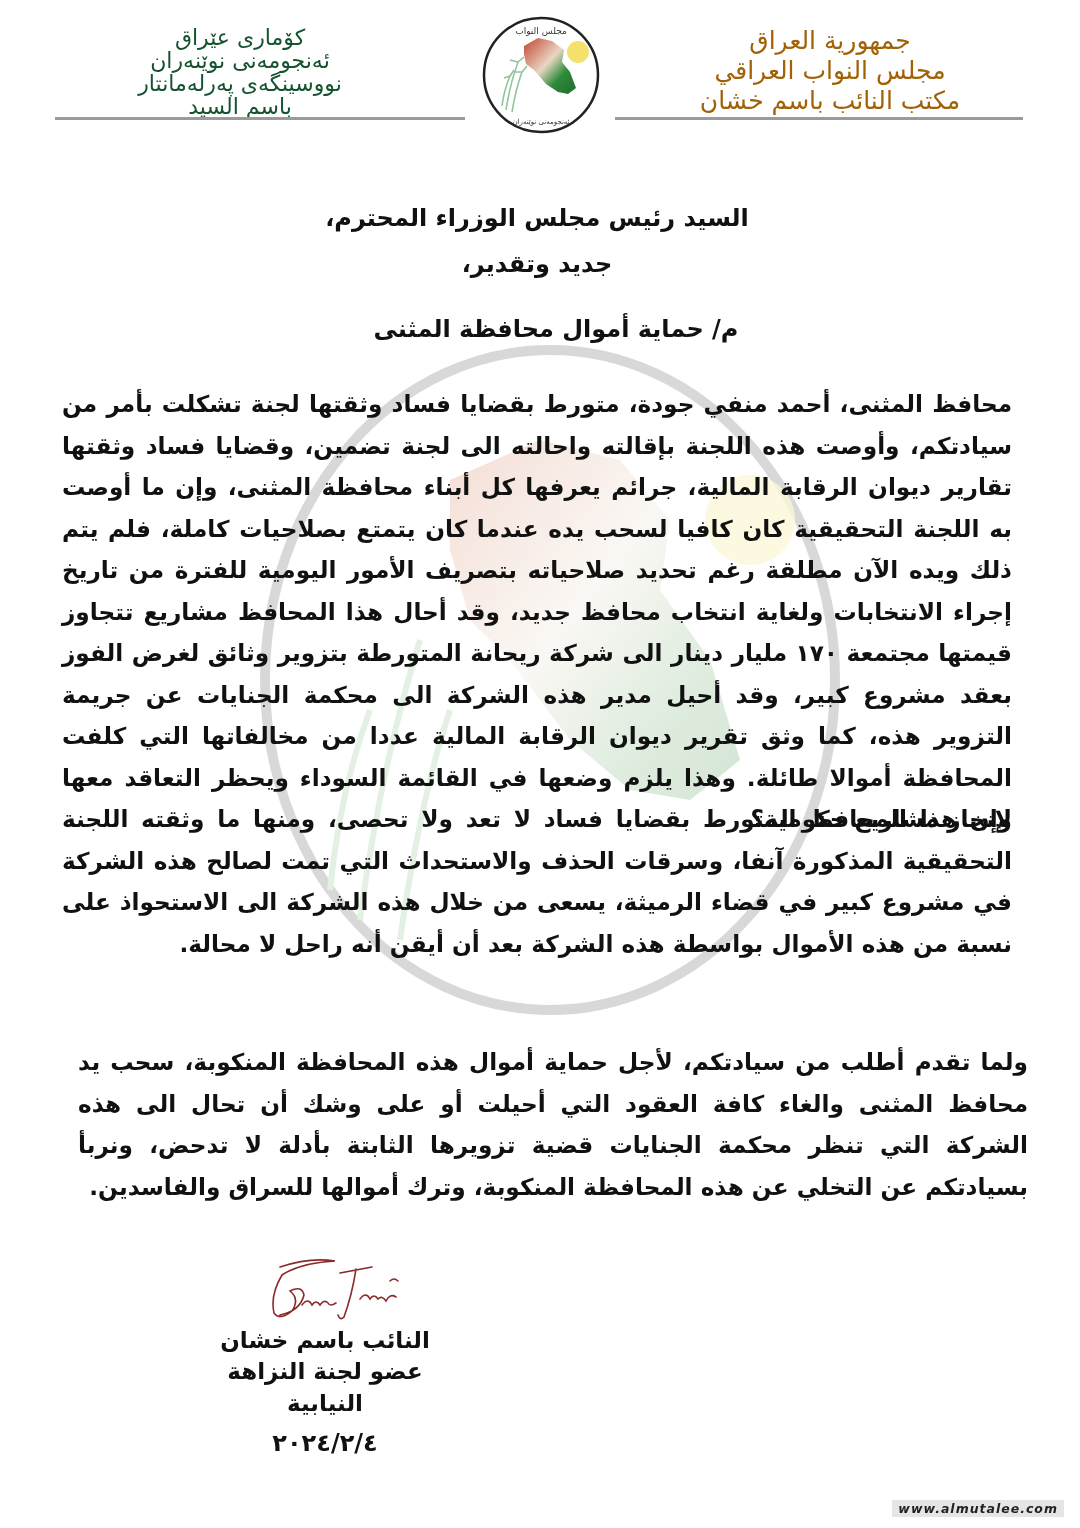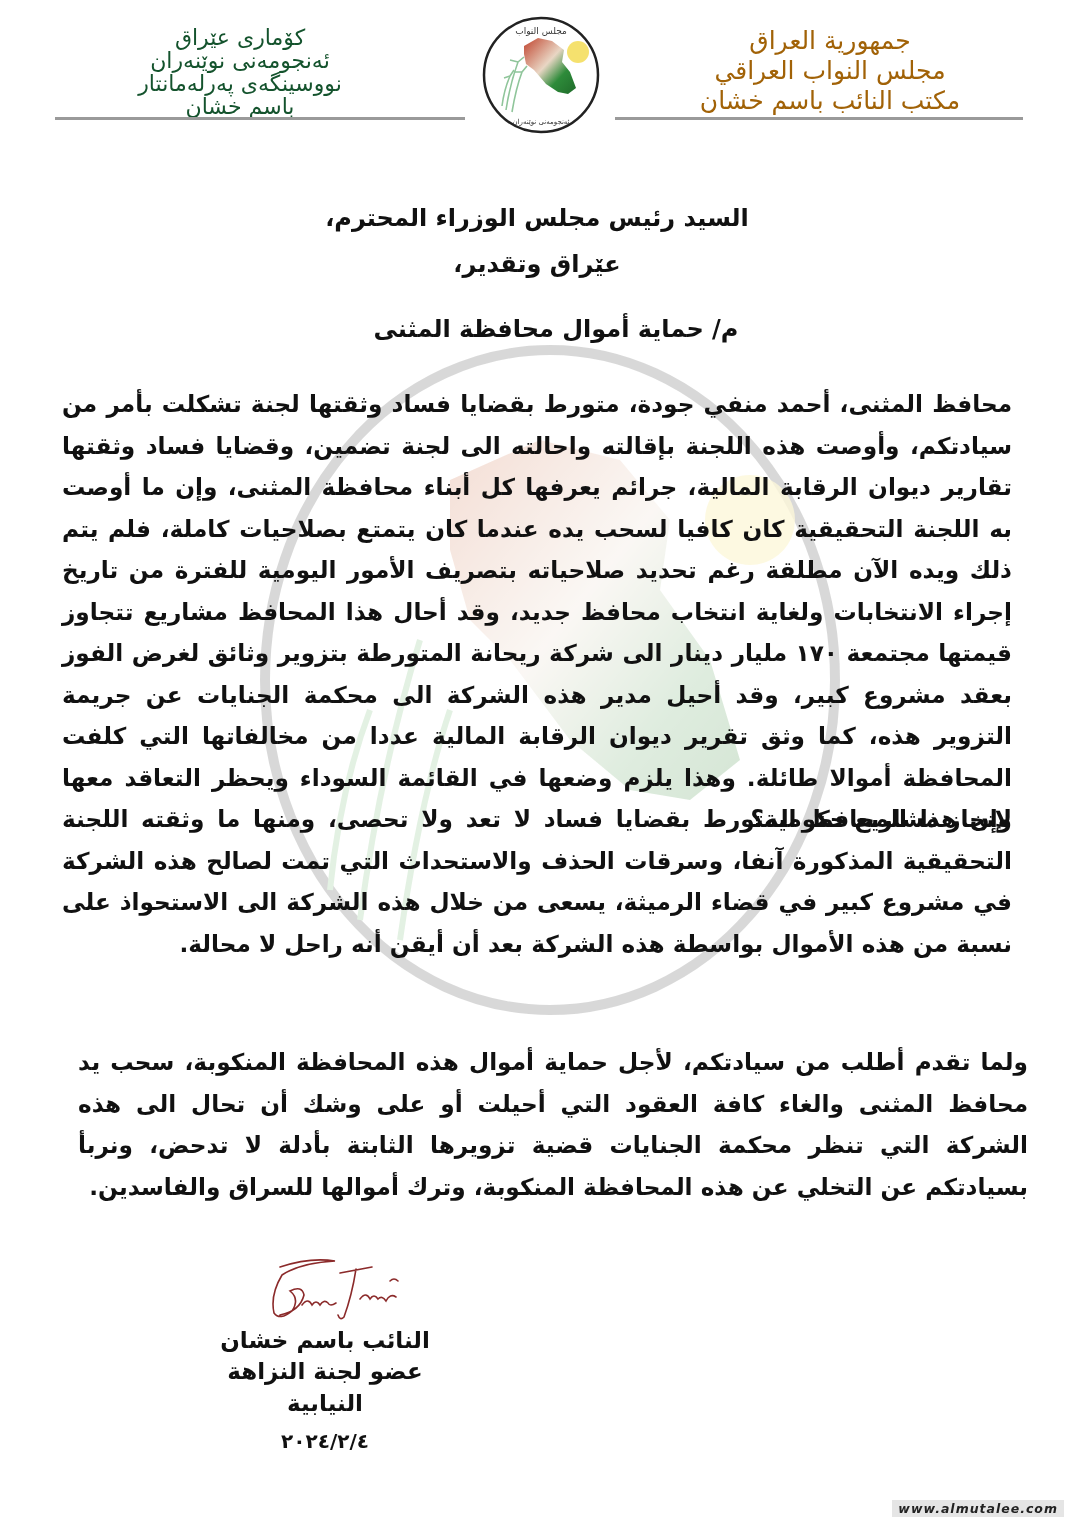--- a/index.html
+++ b/index.html
@@ -27,21 +27,21 @@
   .subject { position: absolute; top: 315px; left: 16px; width: 1080px; text-align: center; direction: rtl; font-size: 24px; font-weight: bold; }
   .para { font-size: 23.2px; line-height: 41.5px; font-weight: bold; text-align: justify; text-align-last: right; }
   .p1 { top: 383px; }
   .p2 { top: 798px; }
   .p3 { top: 1025px; }
 
   .sig-block { position: absolute; left: 200px; top: 1255px; width: 250px; text-align: center; direction: rtl; }
   .signature { display: block; margin: 0 auto; width: 170px; height: 70px; }
   .sig-name { font-size: 23px; font-weight: bold; line-height: 30px; }
   .sig-title { font-size: 23px; font-weight: bold; line-height: 32px; }
-  .sig-date { font-size: 20px; font-weight: bold; margin-top: 10px; letter-spacing: 2px; }
+  .sig-date { font-size: 24px; font-weight: bold; margin-top: 10px; letter-spacing: 2px; }
 
   .source-tag {
     position: absolute; right: 16px; top: 1500px; background: #e5e5e5; color: #222;
     font-family: "DejaVu Sans", sans-serif; font-style: italic; font-weight: bold; font-size: 12.5px;
     padding: 1px 6px; letter-spacing: 1px;
   }
 </style>
 </head>
 <body>
 
@@ -71,21 +71,21 @@
       <path d="M38 48 l-8 -2 M38 48 l6 -5 M42 58 l-8 0 M42 58 l5 -6 M30 62 l-6 2 M30 62 l4 -6"></path>
     </g>
     <text x="61" y="20" font-size="9" text-anchor="middle" fill="#333" font-family="DejaVu Sans, sans-serif">مجلس النواب</text>
     <text x="61" y="110" font-size="7" text-anchor="middle" fill="#333" font-family="DejaVu Sans, sans-serif">ئەنجومەنی نوێنەران</text>
   </svg>
 
   <div class="lh-left">
     <div>کۆماری عێراق</div>
     <div>ئەنجومەنی نوێنەران</div>
     <div>نووسینگەی پەرلەمانتار</div>
-    <div>باسم خشان</div>
+    <div>باسم السيد</div>
   </div>
   <div class="lh-rule-left"></div>
   <div class="lh-rule-right"></div>
 </header>
 
 <svg class="watermark" viewBox="0 0 600 700">
   <defs>
     <linearGradient id="wmg" x1="0" y1="0" x2="1" y2="1">
       <stop offset="0" stop-color="#d98a6a"></stop>
       <stop offset="0.45" stop-color="#f1e6da"></stop>
@@ -98,21 +98,21 @@
   <path d="M200 150 L290 110 L370 130 L420 190 L410 260 L460 330 L490 430 L440 470 L380 460 L320 410 L260 330 L220 290 L200 220 Z" fill="url(#wmg)"></path>
   <g stroke="#9ccf9c" stroke-width="6" fill="none">
     <path d="M110 590 Q130 440 170 310"></path>
       <path d="M150 610 Q170 470 200 380"></path>
       <path d="M80 560 Q90 460 120 380"></path>
   </g>
 </svg>
 
 <div class="content salutation">
   <div>السيد رئيس مجلس الوزراء المحترم،</div>
-  <div>عێراق وتقدير،</div>
+  <div>جديد وتقدير،</div>
 </div>
 
 <div class="subject">م/ حماية أموال محافظة المثنى</div>
 
 <p class="content para p1" style="margin:0">محافظ المثنى، أحمد منفي جودة، متورط بقضايا فساد وثقتها لجنة تشكلت بأمر من سيادتكم، وأوصت هذه اللجنة بإقالته واحالته الى لجنة تضمين، وقضايا فساد وثقتها تقارير ديوان الرقابة المالية، جرائم يعرفها كل أبناء محافظة المثنى، وإن ما أوصت به اللجنة التحقيقية كان كافيا لسحب يده عندما كان يتمتع بصلاحيات كاملة، فلم يتم ذلك ويده الآن مطلقة رغم تحديد صلاحياته بتصريف الأمور اليومية للفترة من تاريخ إجراء الانتخابات ولغاية انتخاب محافظ جديد، وقد أحال هذا المحافظ مشاريع تتجاوز قيمتها مجتمعة ١٧٠ مليار دينار الى شركة ريحانة المتورطة بتزوير وثائق لغرض الفوز بعقد مشروع كبير، وقد أحيل مدير هذه الشركة الى محكمة الجنايات عن جريمة التزوير هذه، كما وثق تقرير ديوان الرقابة المالية عددا من مخالفاتها التي كلفت المحافظة أموالا طائلة. وهذا يلزم وضعها في القائمة السوداء ويحظر التعاقد معها لإنجاز مشاريع حكومية؟</p>
 <p class="content para p2" style="margin:0">وإن هذا المحافظ المتورط بقضايا فساد لا تعد ولا تحصى، ومنها ما وثقته اللجنة التحقيقية المذكورة آنفا، وسرقات الحذف والاستحداث التي تمت لصالح هذه الشركة في مشروع كبير في قضاء الرميثة، يسعى من خلال هذه الشركة الى الاستحواذ على نسبة من هذه الأموال بواسطة هذه الشركة بعد أن أيقن أنه راحل لا محالة.</p>
 <p class="content para p3" style="margin:16px">ولما تقدم أطلب من سيادتكم، لأجل حماية أموال هذه المحافظة المنكوبة، سحب يد محافظ المثنى والغاء كافة العقود التي أحيلت أو على وشك أن تحال الى هذه الشركة التي تنظر محكمة الجنايات قضية تزويرها الثابتة بأدلة لا تدحض، ونربأ بسيادتكم عن التخلي عن هذه المحافظة المنكوبة، وترك أموالها للسراق والفاسدين.</p>
 
 <div class="sig-block">
   <svg class="signature" viewBox="0 0 170 70">

